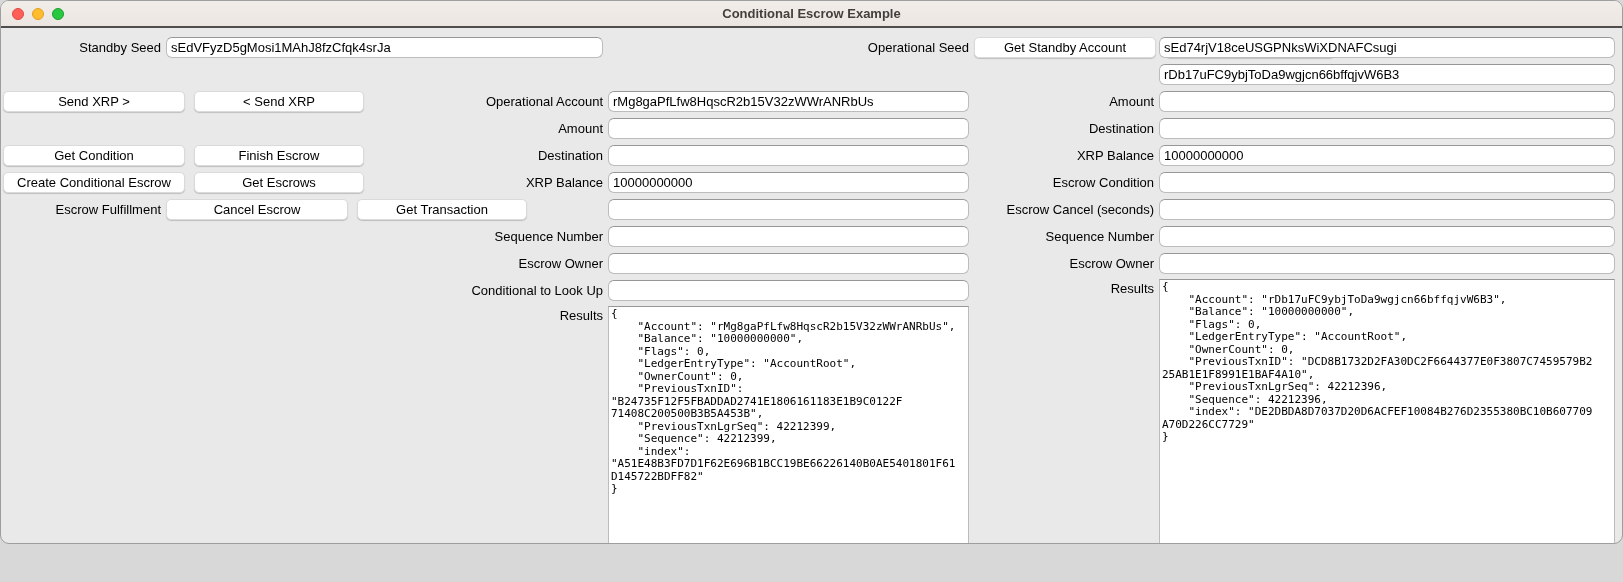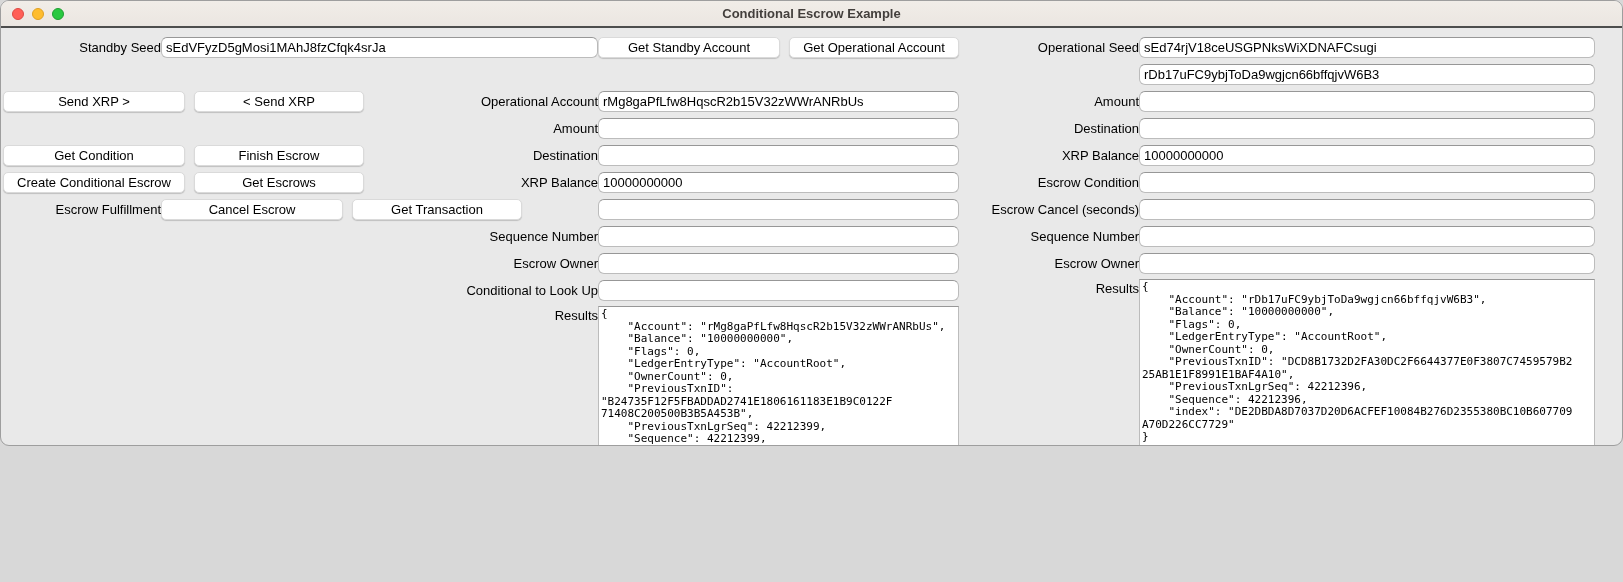--- a/index.html
+++ b/index.html
@@ -1,20 +1,20 @@
 <!DOCTYPE html>
 <html style="--accent_red: #ff5f57; --accent_yellow: #febc2e; --accent_green: #28c840;"><head>
 <meta charset="utf-8">
 <style>
   * { margin: 0; padding: 0; box-sizing: border-box; }
   html, body { background: #d8d8d8; }
   body { font-family: "Liberation Sans", sans-serif; }
 
   .window {
-    width: 1623px; height: 446px;
+    width: 1623px; height: 544px;
     background: #e9e9e9;
     border: 1px solid #9e9e9e;
     border-radius: 9px;
     overflow: hidden;
     position: relative;
   }
 
   
   .titlebar {
     height: 27px;
@@ -34,20 +34,21 @@
     pointer-events: none;
   }
 
   
   .content {
     height: 553px;
     padding: 6px 7px 0 2px;
     display: grid;
     grid-template-columns: 158px 437px 361px 180px 456px;
     grid-template-rows: repeat(10, 27px) 272px;
+    column-gap: 5px;
   }
   .cell { min-width: 0; }
   .lbl {
     font-size: 13px; color: #000;
     text-align: right;
     line-height: 27px;
     white-space: nowrap;
     overflow: hidden;
   }
   .lbl.top { line-height: 15px; padding-top: 4px; }
@@ -105,25 +106,25 @@
       <div class="light yellow"></div>
       <div class="light green"></div>
     </div>
     <div class="title">Conditional Escrow Example</div>
   </div>
 
   <div class="content">
 
     <div class="cell lbl">Standby Seed</div>
     <div class="cell"><input class="entry" spellcheck="false" value="sEdVFyzD5gMosi1MAhJ8fzCfqk4srJa" style=""></div>
+    <div class="cell lbl">Operational Seed</div>
     <div class="cell btnrow">
       <button class="btn">Get Standby Account</button>
       <button class="btn">Get Operational Account</button>
     </div>
-    <div class="cell lbl">Operational Seed</div>
     <div class="cell"><input class="entry" spellcheck="false" value="sEd74rjV18ceUSGPNksWiXDNAFCsugi" style=""></div>
 
     <div class="cell"></div>
     <div class="cell"></div>
     <div class="cell"></div>
     <div class="cell"></div>
 
     <div class="cell"><input class="entry" spellcheck="false" value="rDb17uFC9ybjToDa9wgjcn66bffqjvW6B3" style=""></div>
     <div class="cell btnrow">
       <button class="btn">Send XRP &gt;</button>

